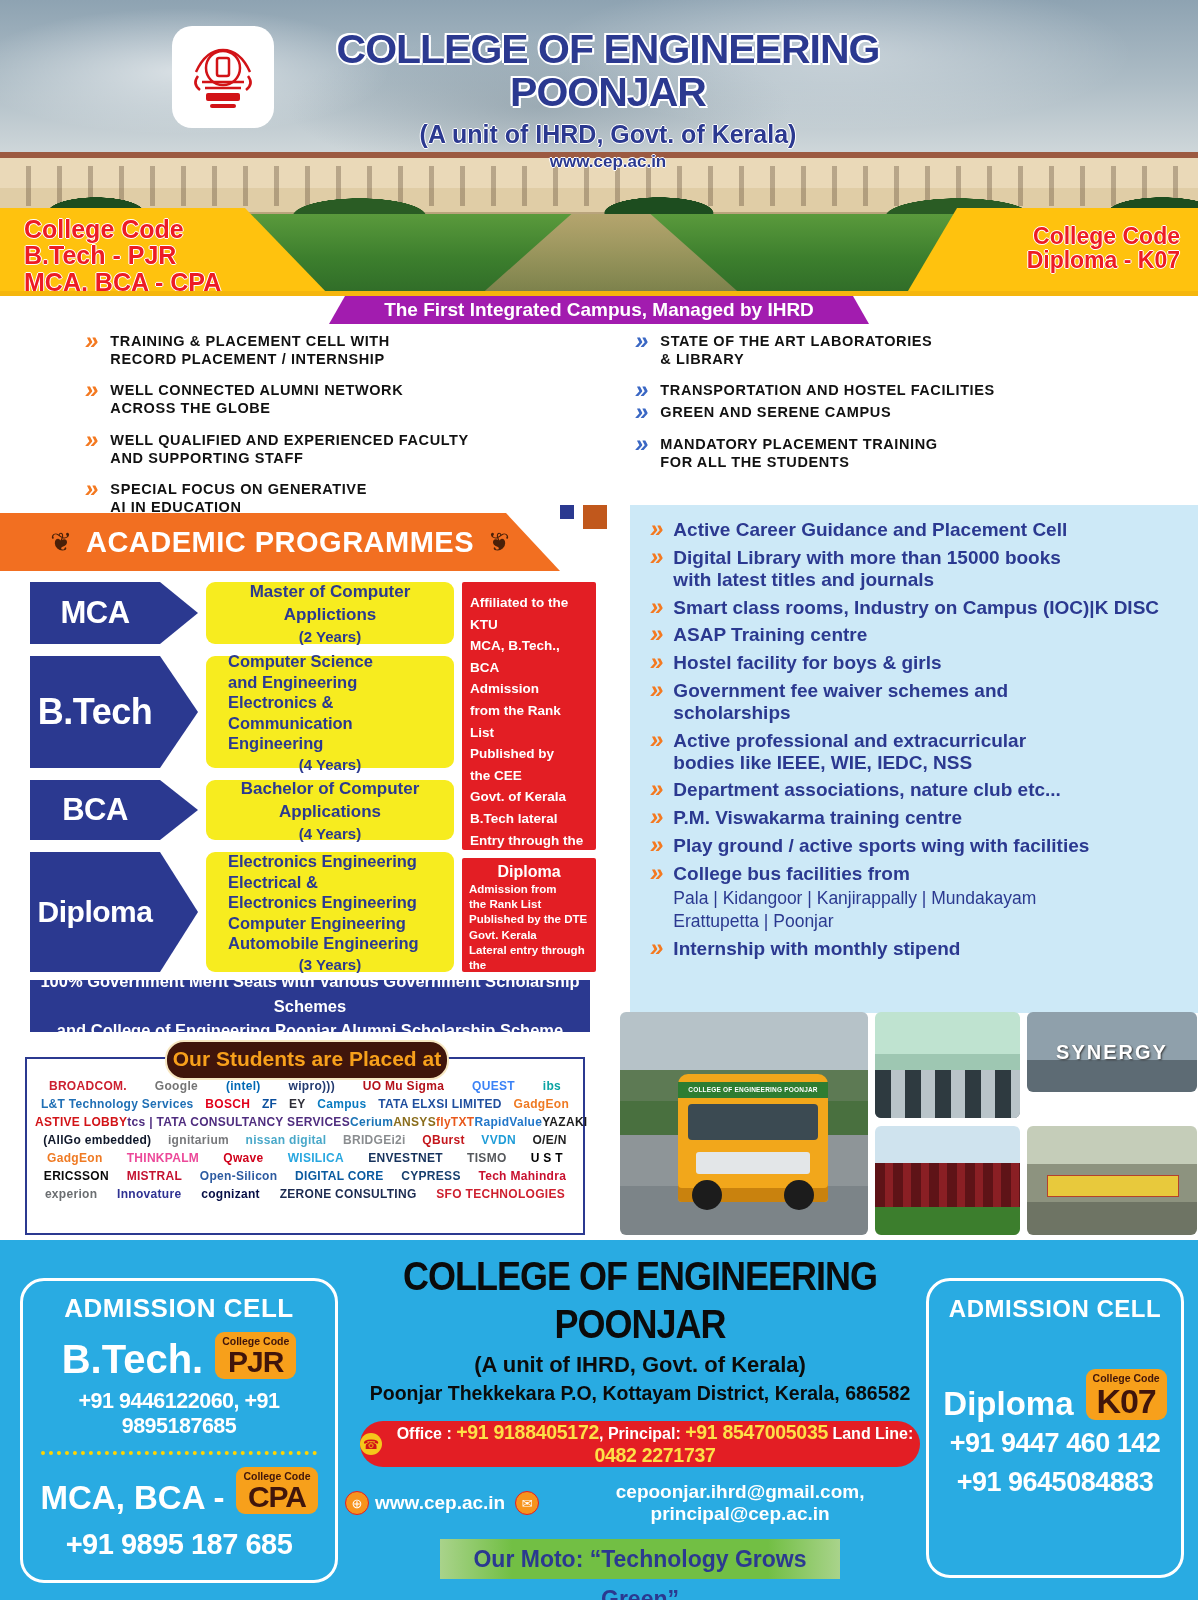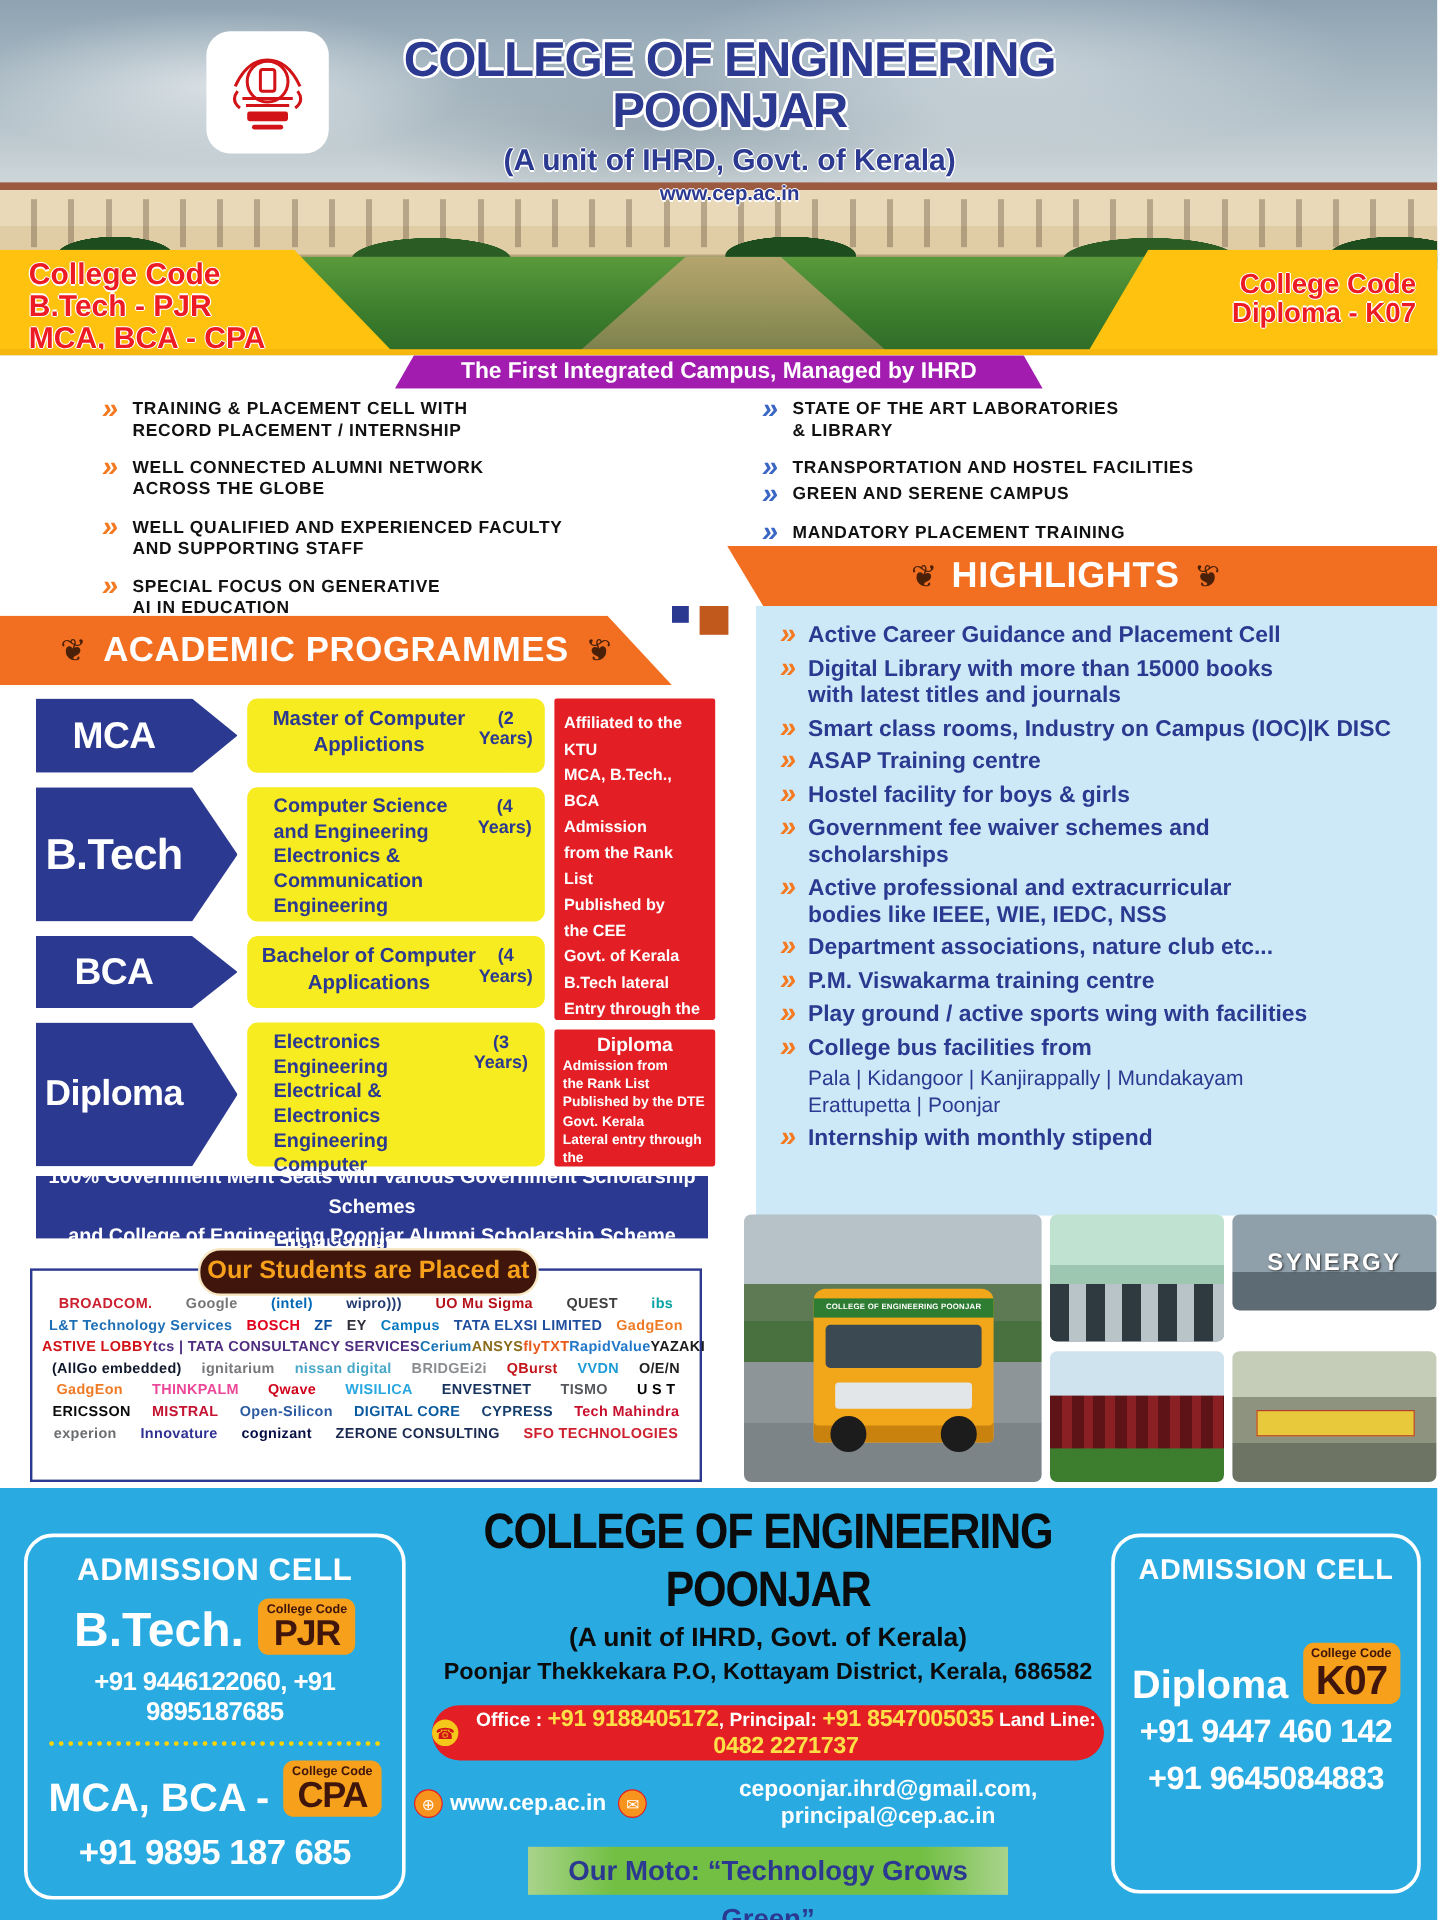--- a/index.html
+++ b/index.html
@@ -96,21 +96,21 @@
   
   .prog-list{position:absolute;left:30px;top:582px;width:424px;}
   .prog-row{display:flex;align-items:stretch;margin-bottom:12px;}
   .prog-arrow{width:168px;flex:0 0 168px;background:#2b3990;
     clip-path:polygon(0 0,130px 0,168px 50%,130px 100%,0 100%);
     display:flex;align-items:center;justify-content:center;padding-right:38px;box-sizing:border-box;}
   .prog-label{color:#fff;font-weight:800;font-size:31px;letter-spacing:-.5px;}
   .prog-row.row2 .prog-label{font-size:36px;}
   .prog-row.row4 .prog-label{font-size:30px;}
   .prog-box{flex:1;margin-left:8px;background:#f7ec1f;border-radius:9px;
-    display:flex;flex-direction:row;justify-content:center;padding:6px 10px;box-sizing:border-box;}
+    display:flex;flex-direction:column;justify-content:center;padding:6px 10px;box-sizing:border-box;}
   .prog-desc{font-size:17px;font-weight:800;color:#2b3990;text-align:center;line-height:1.3;}
   .prog-years{font-size:15px;font-weight:800;color:#2b3990;text-align:center;margin-top:2px;}
   .prog-row.row1{height:62px;}
   .prog-row.row2{height:112px;}
   .prog-row.row3{height:60px;}
   .prog-row.row4{height:120px;}
   .prog-row.row2 .prog-desc,.prog-row.row4 .prog-desc{text-align:left;padding-left:12px;font-size:16.5px;line-height:1.25;}
 
   .ktu-box{position:absolute;left:462px;top:582px;width:134px;height:268px;background:#e31e24;
     box-sizing:border-box;padding:10px 8px;border-radius:2px;}
@@ -364,25 +364,20 @@
 Govt. Kerala
 Lateral entry through the
 DTE, Govt. of Kerala</div>
   </div>
 
   <div class="merit-strip">
     <div class="pre">100% Government Merit Seats with Various Government Scholarship Schemes
 and College of Engineering Poonjar Alumni Scholarship Scheme</div>
   </div>
 
-  <div class="highlights-banner">
-    <span class="flourish"></span>
-    <span class="banner-title">HIGHLIGHTS</span>
-    <span class="flourish flip"></span>
-  </div>
   <div class="orange-step"></div>
   <div id="hl-panel" class="hl-panel">
       <div class="hl-item">
         <span class="hl-arrow">»</span>
         <div>
           <div class="hl-text pre">Active Career Guidance and Placement Cell</div>
         </div>
       </div>
       <div class="hl-item">
         <span class="hl-arrow">»</span>
@@ -458,21 +453,21 @@
     </div>
 
   <div class="placed-pill">Our Students are Placed at</div>
   <div id="logo-rows" class="logo-panel">
       <div class="logo-row">
         <span class="logo" style="color: rgb(204, 31, 47);">BROADCOM.</span>
         <span class="logo" style="color: rgb(117, 117, 117);">Google</span>
         <span class="logo" style="color: rgb(0, 104, 181);">(intel)</span>
         <span class="logo" style="color: rgb(34, 58, 112);">wipro)))</span>
         <span class="logo" style="color: rgb(181, 18, 27);">UO Mu Sigma</span>
-        <span class="logo" style="color: #404040;">QUEST</span>
+        <span class="logo" style="color: #3b82f6;">QUEST</span>
         <span class="logo" style="color: rgb(10, 163, 163);">ibs</span>
       </div>
       <div class="logo-row">
         <span class="logo" style="color: rgb(31, 111, 181);">L&amp;T Technology Services</span>
         <span class="logo" style="color: rgb(226, 0, 26);">BOSCH</span>
         <span class="logo" style="color: rgb(10, 79, 158);">ZF</span>
         <span class="logo" style="color: rgb(46, 46, 56);">EY</span>
         <span class="logo" style="color: rgb(10, 122, 192);">Campus</span>
         <span class="logo" style="color: rgb(31, 78, 158);">TATA ELXSI LIMITED</span>
         <span class="logo" style="color: rgb(239, 122, 35);">GadgEon</span>

